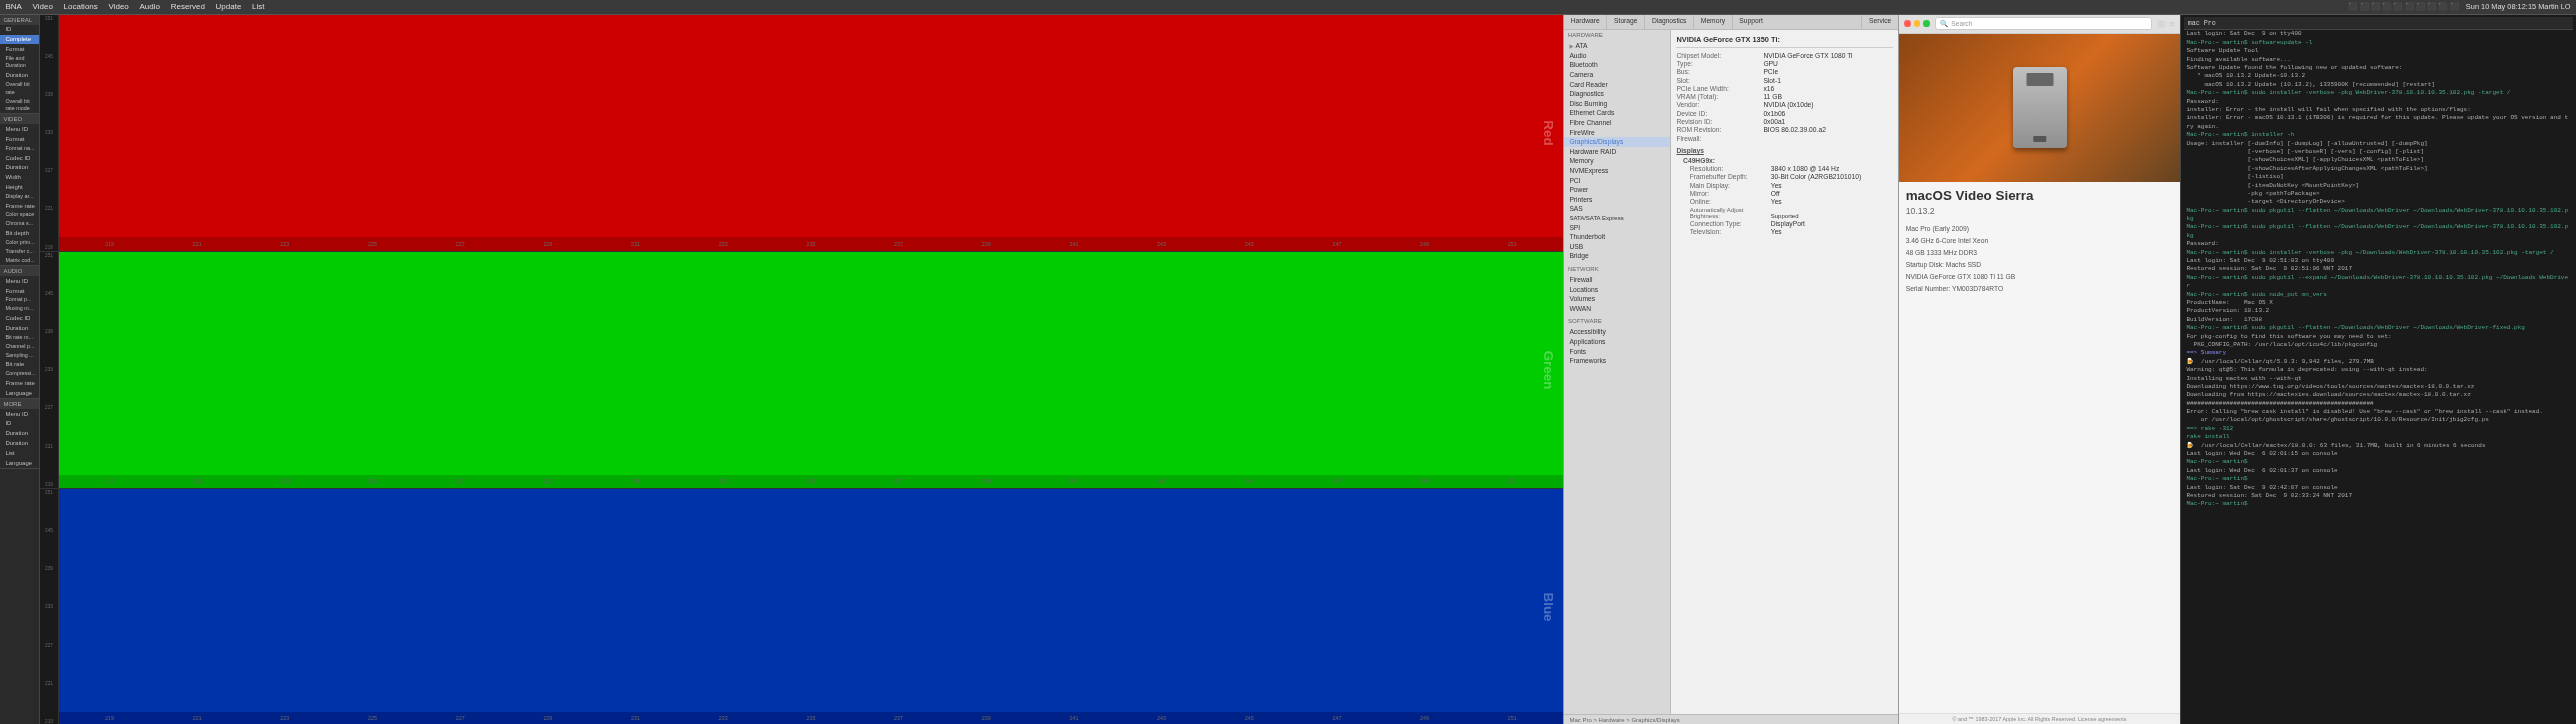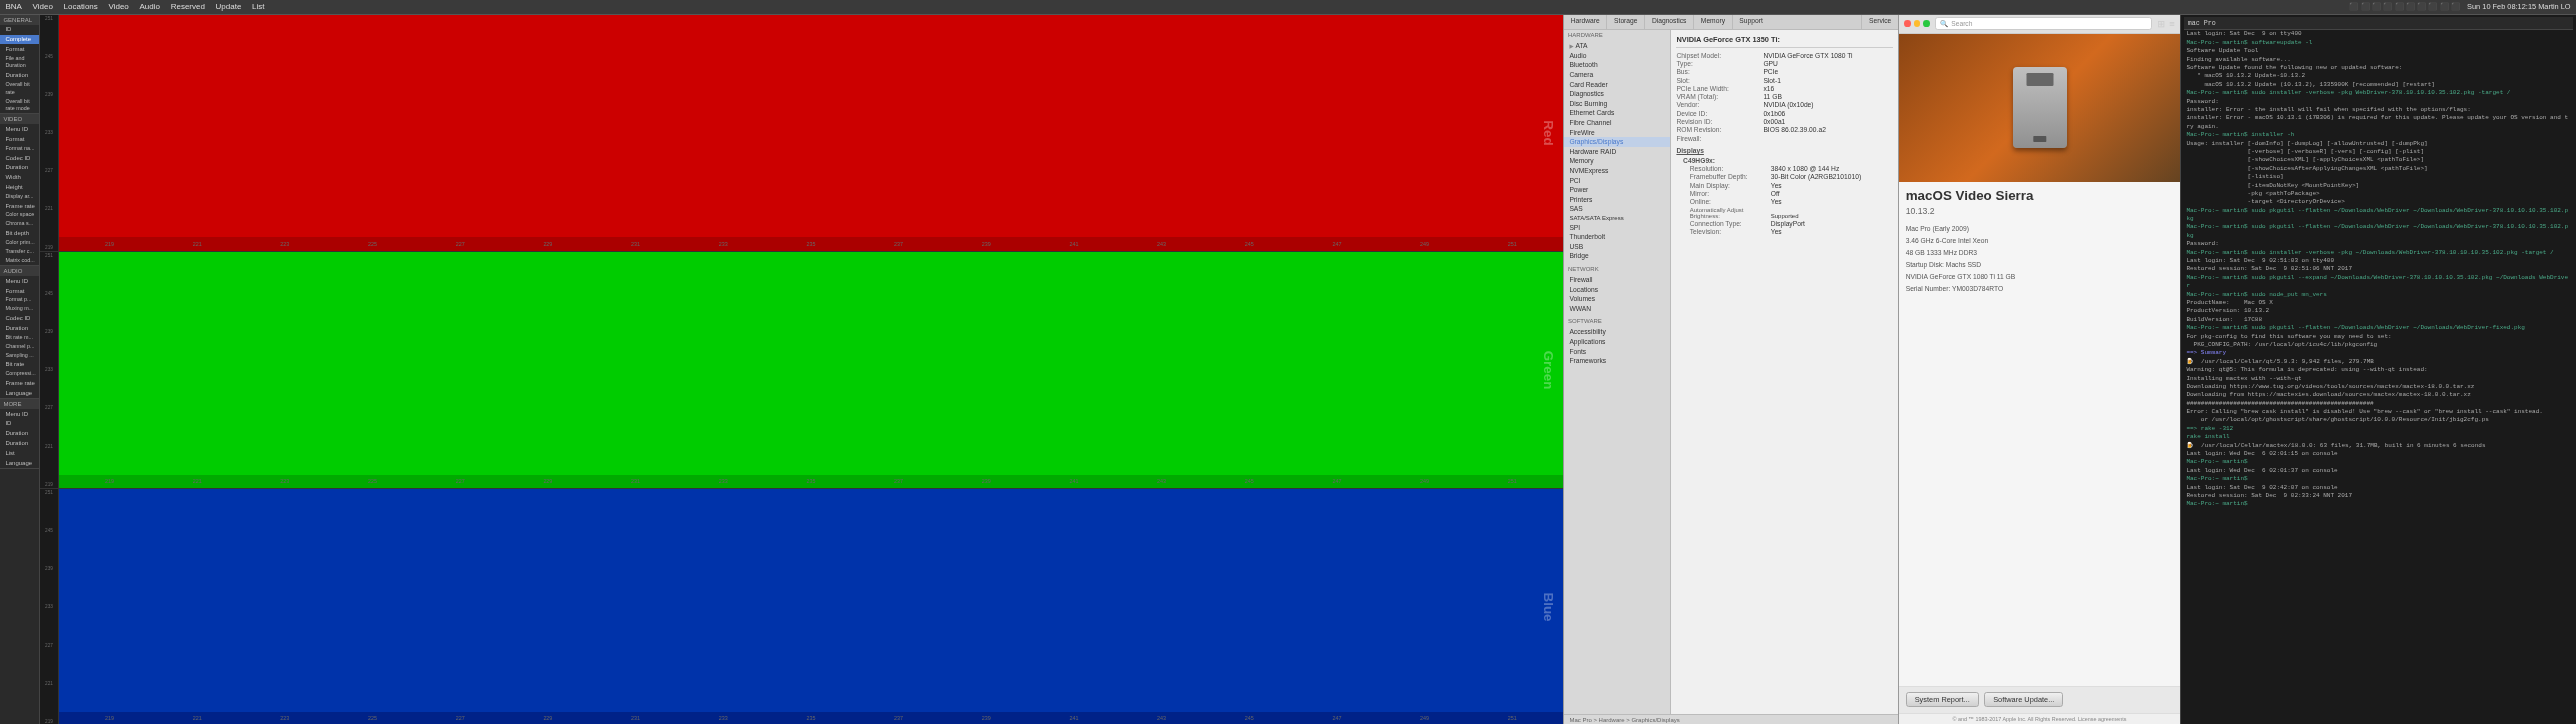--- a/index.html
+++ b/index.html
@@ -57,21 +57,21 @@
   <span class="menu-item">BNA</span>
   <span class="menu-item">Video</span>
   <span class="menu-item">Locations</span>
   <span class="menu-item">Video</span>
   <span class="menu-item">Audio</span>
   <span class="menu-item">Reserved</span>
   <span class="menu-item">Update</span>
   <span class="menu-item">List</span>
   <div id="menubar-right">
     <span>⬛ ⬛ ⬛ ⬛ ⬛ ⬛ ⬛ ⬛ ⬛ ⬛</span>
-    <span>Sun 10 Feb 08:12:15  Martin LO</span>
+    <span>Sun 10 May 08:12:15  Martin LO</span>
   </div>
 </div>
 
 <div id="main">
 
   <div id="sidebar-left">
 
     <div class="sidebar-section">
       <div class="sidebar-section-header">General</div>
       <div class="tree-item">ID</div>
@@ -350,24 +350,20 @@
           <div class="macos-subtitle">10.13.2</div>
           <div class="macos-spec">
             <div>Mac Pro (Early 2009)</div>
             <div>3.46 GHz 6-Core Intel Xeon</div>
             <div>48 GB 1333 MHz DDR3</div>
             <div>Startup Disk: <span>Machs SSD</span></div>
             <div>NVIDIA GeForce GTX 1080 Ti 11 GB</div>
             <div>Serial Number: <span>YM003D784RTO</span></div>
           </div>
         </div>
-        <div class="macos-buttons">
-          <button class="macos-btn">System Report...</button>
-          <button class="macos-btn">Software Update...</button>
-        </div>
         <div style="padding:2.7px 6.7px; font-size:5.4px; color:#888; text-align:center; border-top:0.7px solid #ddd;">© and ™ 1983-2017 Apple Inc. All Rights Reserved. License agreements</div>
       </div>
     </div>
 
     <div id="terminal-right">
       <div style="background:#2a2a2a; color:#ccc; padding:2px 4px; font-size:6.7px; border-bottom:0.7px solid #444; display:flex; align-items:center; gap:4px;">
         <span>mac Pro</span>
       </div>
       <div id="terminal-lines">
           <div class="terminal-line output" style="font-family: &quot;Courier New&quot;, monospace; font-size: 6px; line-height: 1.4; padding: 0px 2.7px; white-space: pre-wrap; word-break: break-all; color: rgb(170, 170, 170);">Last login: Sat Dec  9 on tty400</div>

